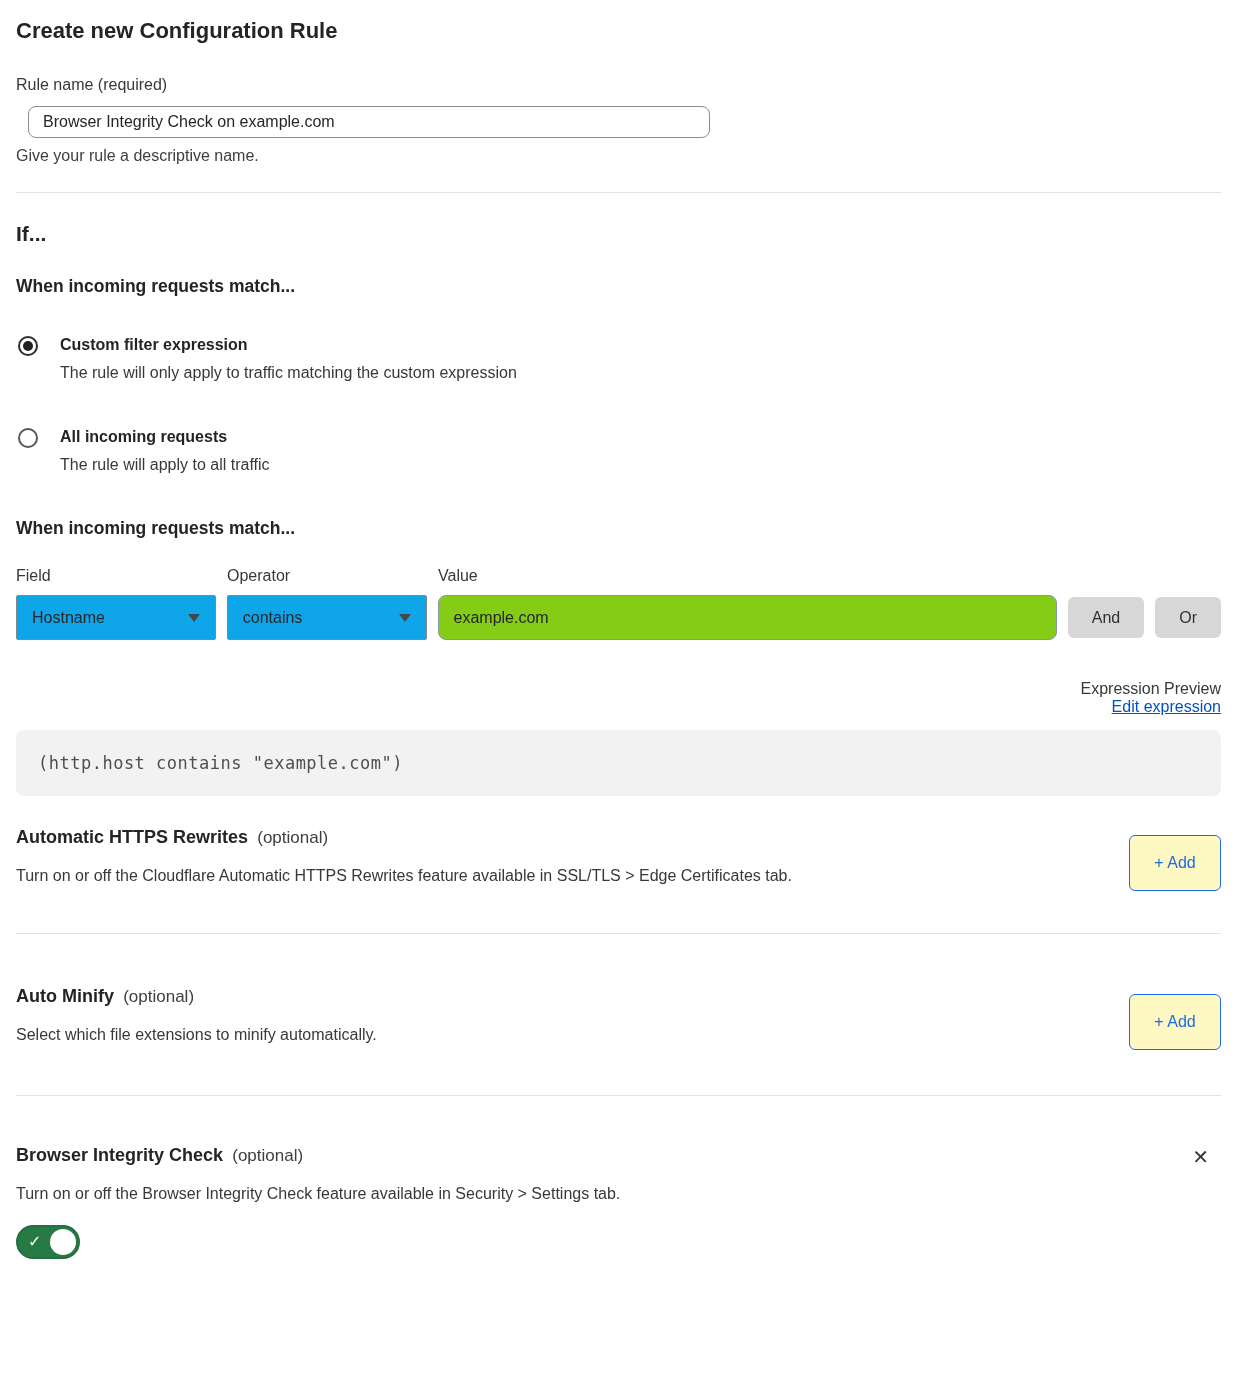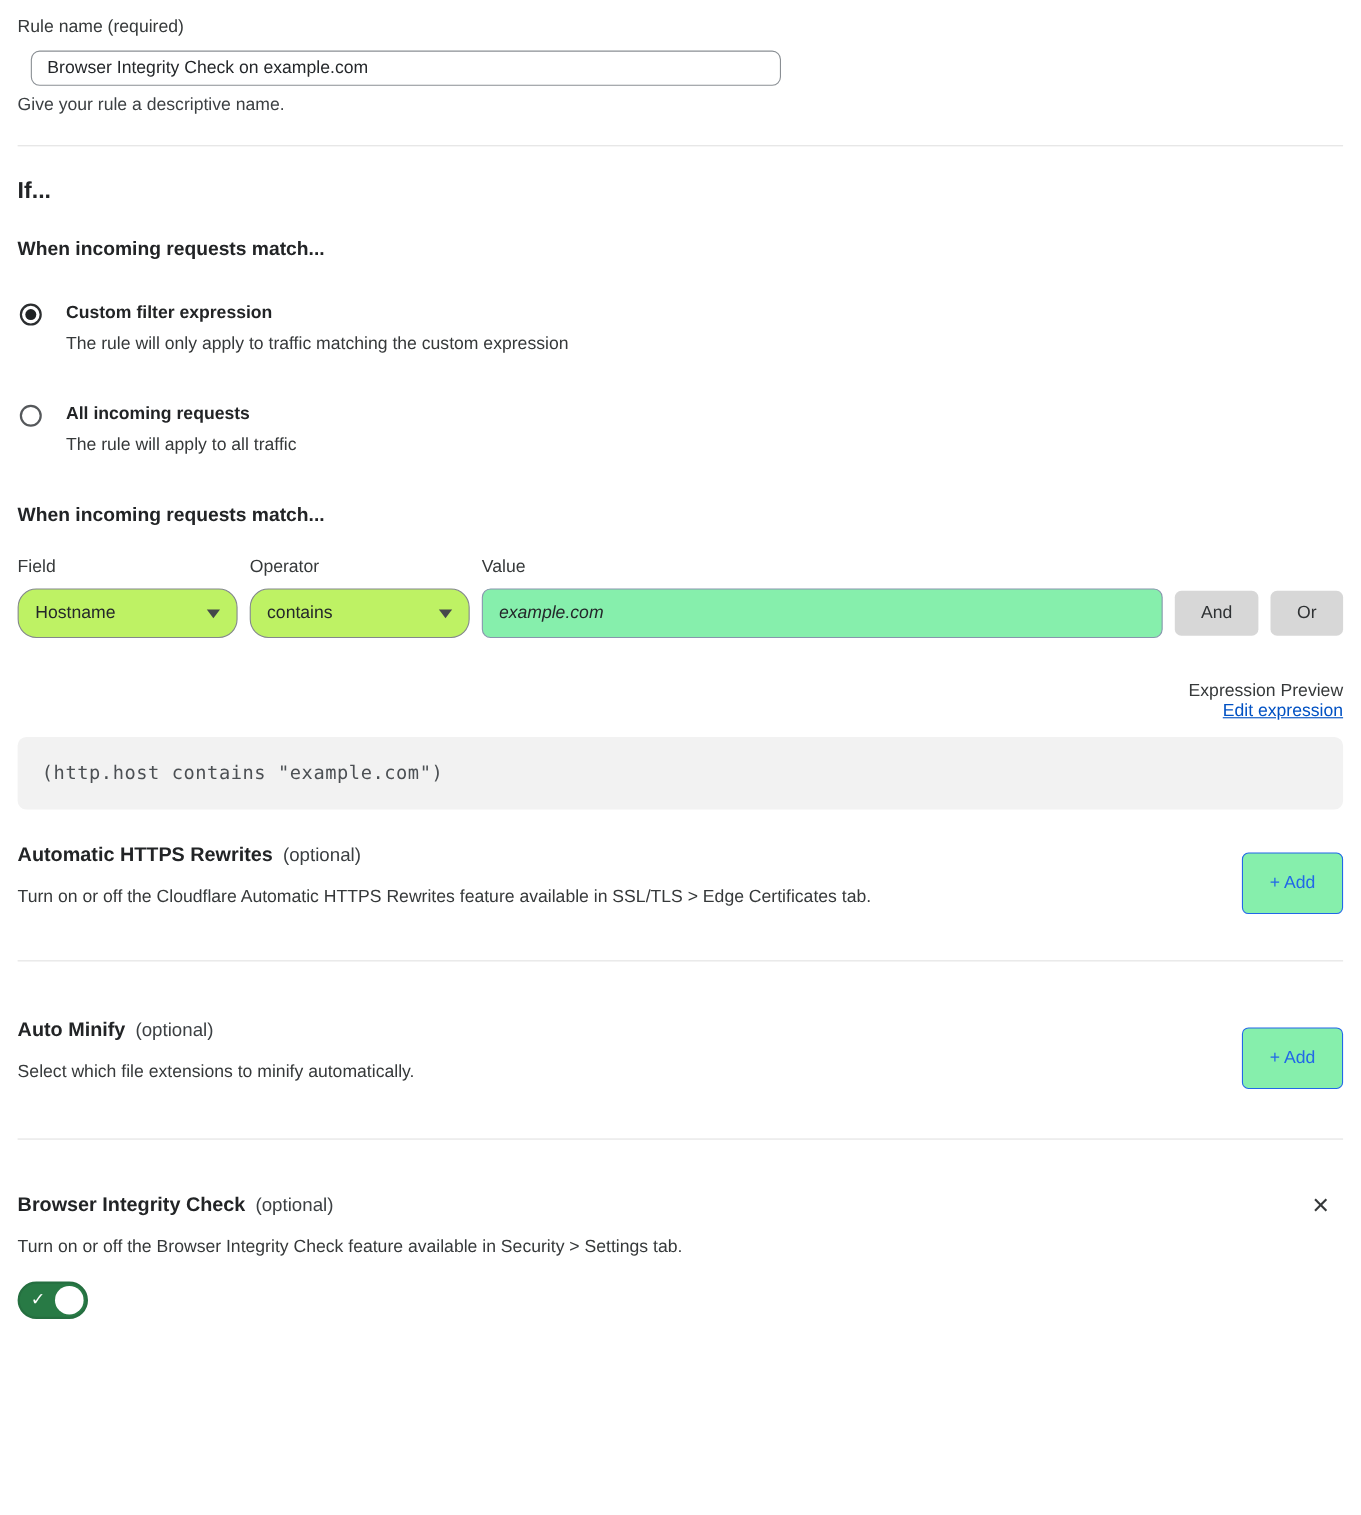--- a/index.html
+++ b/index.html
@@ -84,45 +84,44 @@
   
   .builder-labels { display: flex; margin-bottom: 10px; }
   .builder-labels .col-label { font-size: 16px; color: #36393a; }
   .col-field-w { width: 211px; }
   .col-op-w { width: 211px; }
 
   .builder-row { display: flex; align-items: flex-start; }
   .select-box {
     width: 200px; height: 45px;
     border: 1px solid #83878c;
-    border-radius: 17px;
-    background: #bef264;
+    border-radius: 2px;
+    background: #0ea5e9;
     display: flex; align-items: center; justify-content: space-between;
     padding: 0 15px;
     margin-right: 11px;
     font-size: 16px; color: #24272a;
     cursor: pointer;
   }
   .caret-down {
     width: 0; height: 0;
     border-left: 6px solid transparent;
     border-right: 6px solid transparent;
     border-top: 8px solid #45484b;
   }
   .value-input {
     width: 620px; height: 45px;
     border: 1px solid #8796ad;
     border-radius: 8px;
-    background: #86efac;
+    background: #84cc16;
     padding: 0 15px;
     font-size: 16px;
     font-family: "Liberation Sans", "DejaVu Sans", sans-serif;
     color: #24272a;
     outline: none;
-    font-style: italic;
   }
   .logic-btn {
     height: 41px;
     margin: 2px 0 0 11px;
     padding: 0 24px;
     background: #d7d7d7;
     border: none;
     border-radius: 6px;
     font-size: 16px;
     font-family: "Liberation Sans", "DejaVu Sans", sans-serif;
@@ -163,21 +162,21 @@
   
   .setting-block { display: flex; justify-content: space-between; align-items: flex-start; }
   .setting-name { font-size: 18px; font-weight: 700; color: #222426; }
   .setting-optional { font-size: 17px; font-weight: 400; color: #3c4043; }
   .setting-desc { font-size: 16px; color: #36393a; margin-top: 19px; }
   .add-btn {
     flex: none;
     margin-top: 8px;
     min-width: 92px;
     height: 56px;
-    background: #86efac;
+    background: #fef9c3;
     border: 1px solid #2267e8;
     border-radius: 6px;
     color: #2267e8;
     font-size: 16px;
     font-family: "Liberation Sans", "DejaVu Sans", sans-serif;
     cursor: pointer;
   }
   .setting-1 { margin-top: 31px; }
   .divider-2 { margin-top: 42px; }
   .setting-2 { margin-top: 52px; }
@@ -218,20 +217,21 @@
     color: #ffffff;
     font-size: 16px;
     font-weight: 700;
   }
 </style>
 </head>
 <body>
 
 <div class="container">
 
+  <h1 class="page-title">Create new Configuration Rule</h1>
 
   <div class="field-label">Rule name (required)</div>
   <input class="text-input" type="text" value="Browser Integrity Check on example.com" style="">
   <div class="helper-text">Give your rule a descriptive name.</div>
 
   <hr class="divider">
 
   <h2 class="if-heading">If...</h2>
 
   <h3 class="sub-heading">When incoming requests match...</h3>

